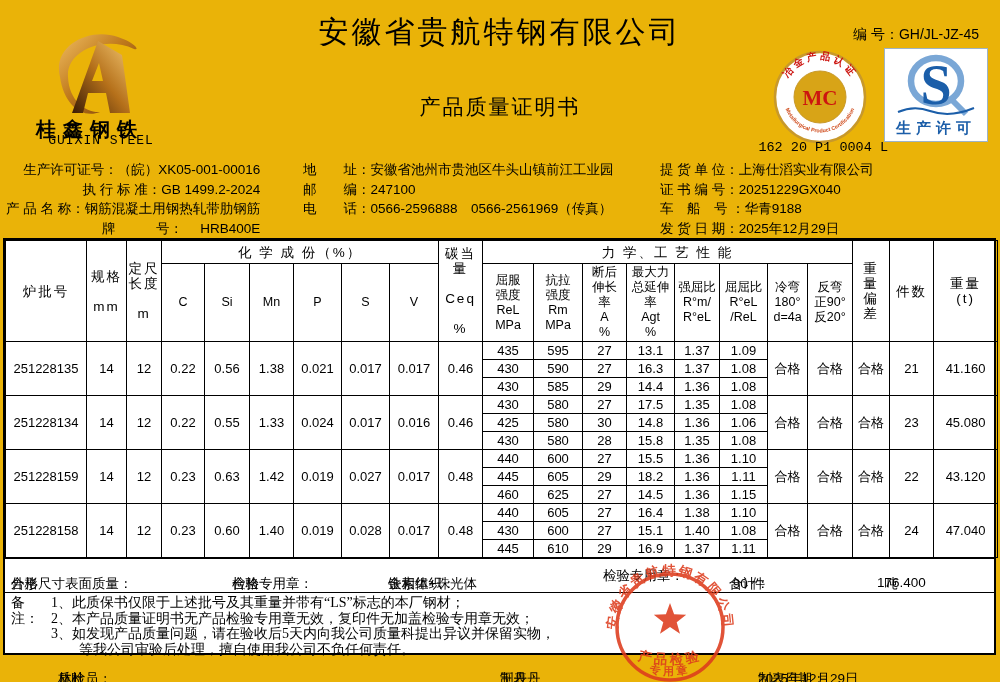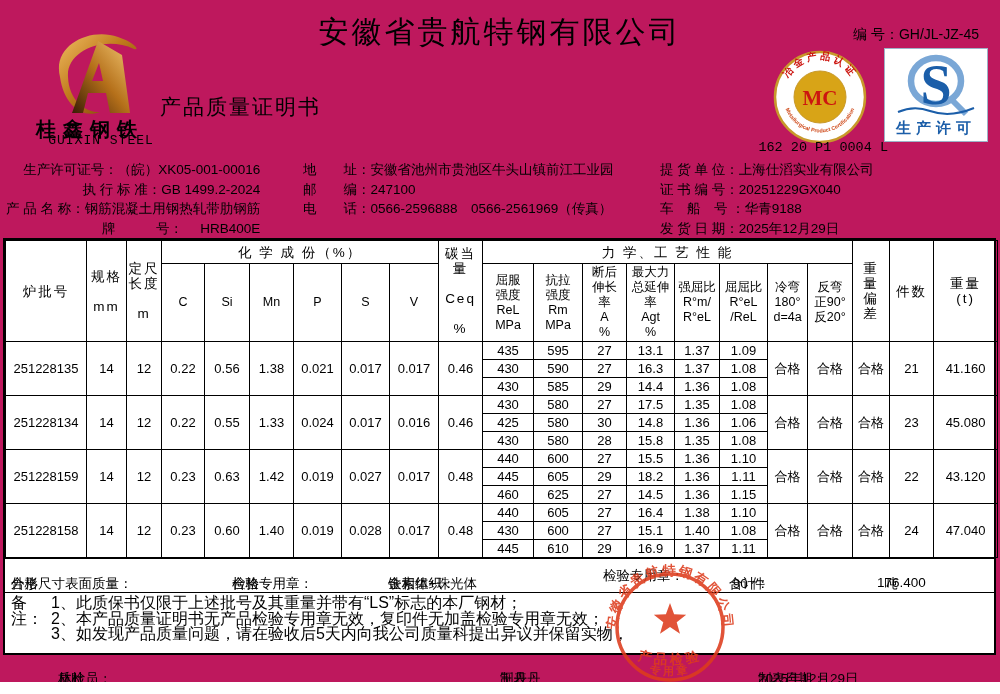--- a/index.html
+++ b/index.html
@@ -1,23 +1,23 @@
 <!DOCTYPE html>
 <html><head>
 <meta charset="utf-8">
 <style>
   * { margin:0; padding:0; box-sizing:border-box; }
   html,body { background:#fff; }
   body { font-family:"Liberation Sans","DejaVu Sans",sans-serif; color:#000; }
-  #page { position:relative; width:1000px; height:682px; background:#be185d; overflow:hidden; }
+  #page { position:relative; width:1000px; height:682px; background:#eab308; overflow:hidden; }
 
   
   .title { position:absolute; top:12px; left:160px; width:680px; text-align:center;
            font-family:"Liberation Serif","DejaVu Serif",serif; font-size:30px; letter-spacing:3px; }
-  .subtitle { position:absolute; top:93px; left:160px; width:680px; 
+  .subtitle { position:absolute; top:93px; left:160px; width:680px; text-align:center;
            font-family:"Liberation Serif","DejaVu Serif",serif; font-size:21px; letter-spacing:2px; }
   .doc-number { position:absolute; top:26px; left:853px; font-size:14px; white-space:nowrap; }
   .logo-svg { position:absolute; left:42px; top:25px; }
   .logo-cn { position:absolute; left:36px; top:116px; width:130px; text-align:left;
              font-size:20px; font-weight:bold; letter-spacing:7px; white-space:nowrap; }
   .logo-en { position:absolute; left:36px; top:133px; width:130px; text-align:center;
              font-size:13px; letter-spacing:1px; font-family:"Liberation Mono","DejaVu Sans Mono",monospace; }
   .mc-svg { position:absolute; left:770px; top:50px; }
   .mc-code { position:absolute; left:752px; top:140px; width:136px; text-align:right; font-size:13.5px;
              font-family:"Liberation Mono","DejaVu Sans Mono",monospace; white-space:nowrap; }
@@ -35,22 +35,22 @@
   th,td { border:1px solid #000; text-align:center; vertical-align:middle; padding:0; overflow:hidden; }
   thead th { white-space:pre-line; font-weight:normal; font-size:12.5px; line-height:15px; }
   thead tr.group th { height:23px; font-size:13.5px; letter-spacing:2px; }
   tbody td { height:18px; font-size:13px; }
 
   
   .summary { position:relative; height:34px; border-top:1px solid #000; font-size:13.5px; }
   .summary span { position:absolute; top:8px; white-space:nowrap; }
 
   
-  .notes { position:relative; border-top:1px solid #000; height:61px; font-size:16px; line-height:15.5px;
-           padding:2px 0 0 6px; }
+  .notes { position:relative; border-top:1px solid #000; height:61px; font-size:14px; line-height:15.5px;
+           padding:2px 0 0 6px;font-family:Liberation Serif, serif; }
   .notes-row { display:flex; }
   .notes-label { flex:0 0 40px; }
   .notes-lines div { white-space:nowrap; }
 
   
   .footer { position:absolute; top:670px; left:0; width:1000px; font-size:13.5px; }
   .footer span { position:absolute; white-space:nowrap; }
   #footer-inspector { left:58px; }
   #footer-tabulator { left:500px; }
   #footer-date { left:758px; }
@@ -397,20 +397,21 @@
       <span style="left:872px"><span>176.400</span>&nbsp;&nbsp;<span>吨</span></span>
     </div>
 
     <div class="notes">
       <div class="notes-row">
         <div class="notes-label">备注：</div>
         <div class="notes-lines">
           <div>1、此质保书仅限于上述批号及其重量并带有“LS”标志的本厂钢材；</div>
           <div>2、本产品质量证明书无产品检验专用章无效，复印件无加盖检验专用章无效；</div>
           <div>3、如发现产品质量问题，请在验收后5天内向我公司质量科提出异议并保留实物，</div>
+          <div>　　等我公司审验后处理，擅自使用我公司不负任何责任。</div>
         </div>
       </div>
     </div>
   </div>
 
   <svg class="stamp-svg" width="146" height="146" viewBox="0 0 146 146">
     <circle cx="73" cy="71" r="53" fill="none" stroke="#dd3c1d" stroke-width="3.5"></circle>
     <path id="stampArc" d="M 26,96 A 53,53 0 1 1 120,96" fill="none"></path>
     <text font-size="13.5" font-weight="bold" fill="#dd3c1d" letter-spacing="2">
       <textPath href="#stampArc" startOffset="50%" text-anchor="middle">安徽省贵航特钢有限公司</textPath>

